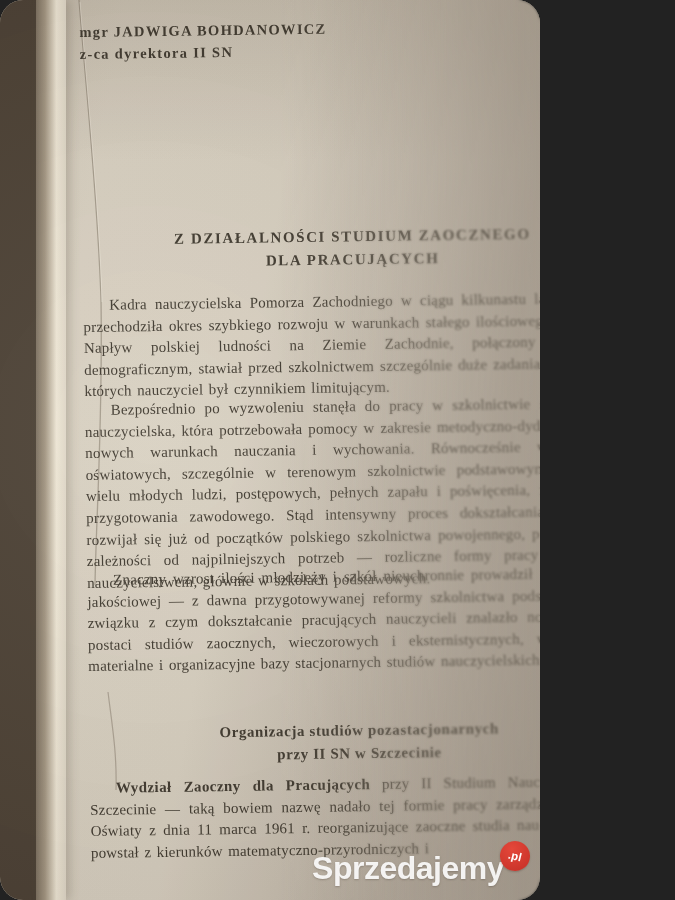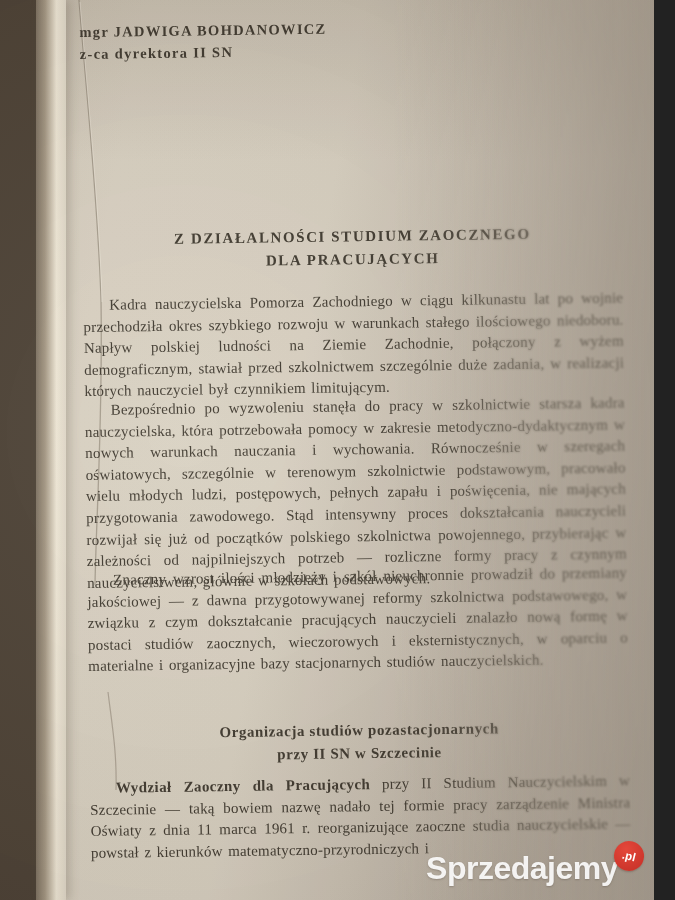--- a/index.html
+++ b/index.html
@@ -1,18 +1,19 @@
 <!DOCTYPE html>
 <html lang="pl"><head>
 <meta charset="utf-8">
 <style>
   html,body{margin:0;padding:0;background:#222;}
   .photo{
-    position:relative;width:654px;height:900px;overflow:hidden;
+    position:relative;width:540px;height:900px;overflow:hidden;
     font-family:"Liberation Serif","DejaVu Serif",serif;
+    border-radius:23px;
   }
   
   .page-surface{
     position:absolute;inset:0;
     background:
       linear-gradient(to bottom, rgba(140,128,112,0.22) 0%, rgba(140,128,112,0) 18%),
       linear-gradient(100deg,
         #d3cabb 0%, #d9d1c2 18%, #d8d0c1 45%,
         #c9c0b2 62%, #b3a99c 82%, #a79d91 100%);
   }

